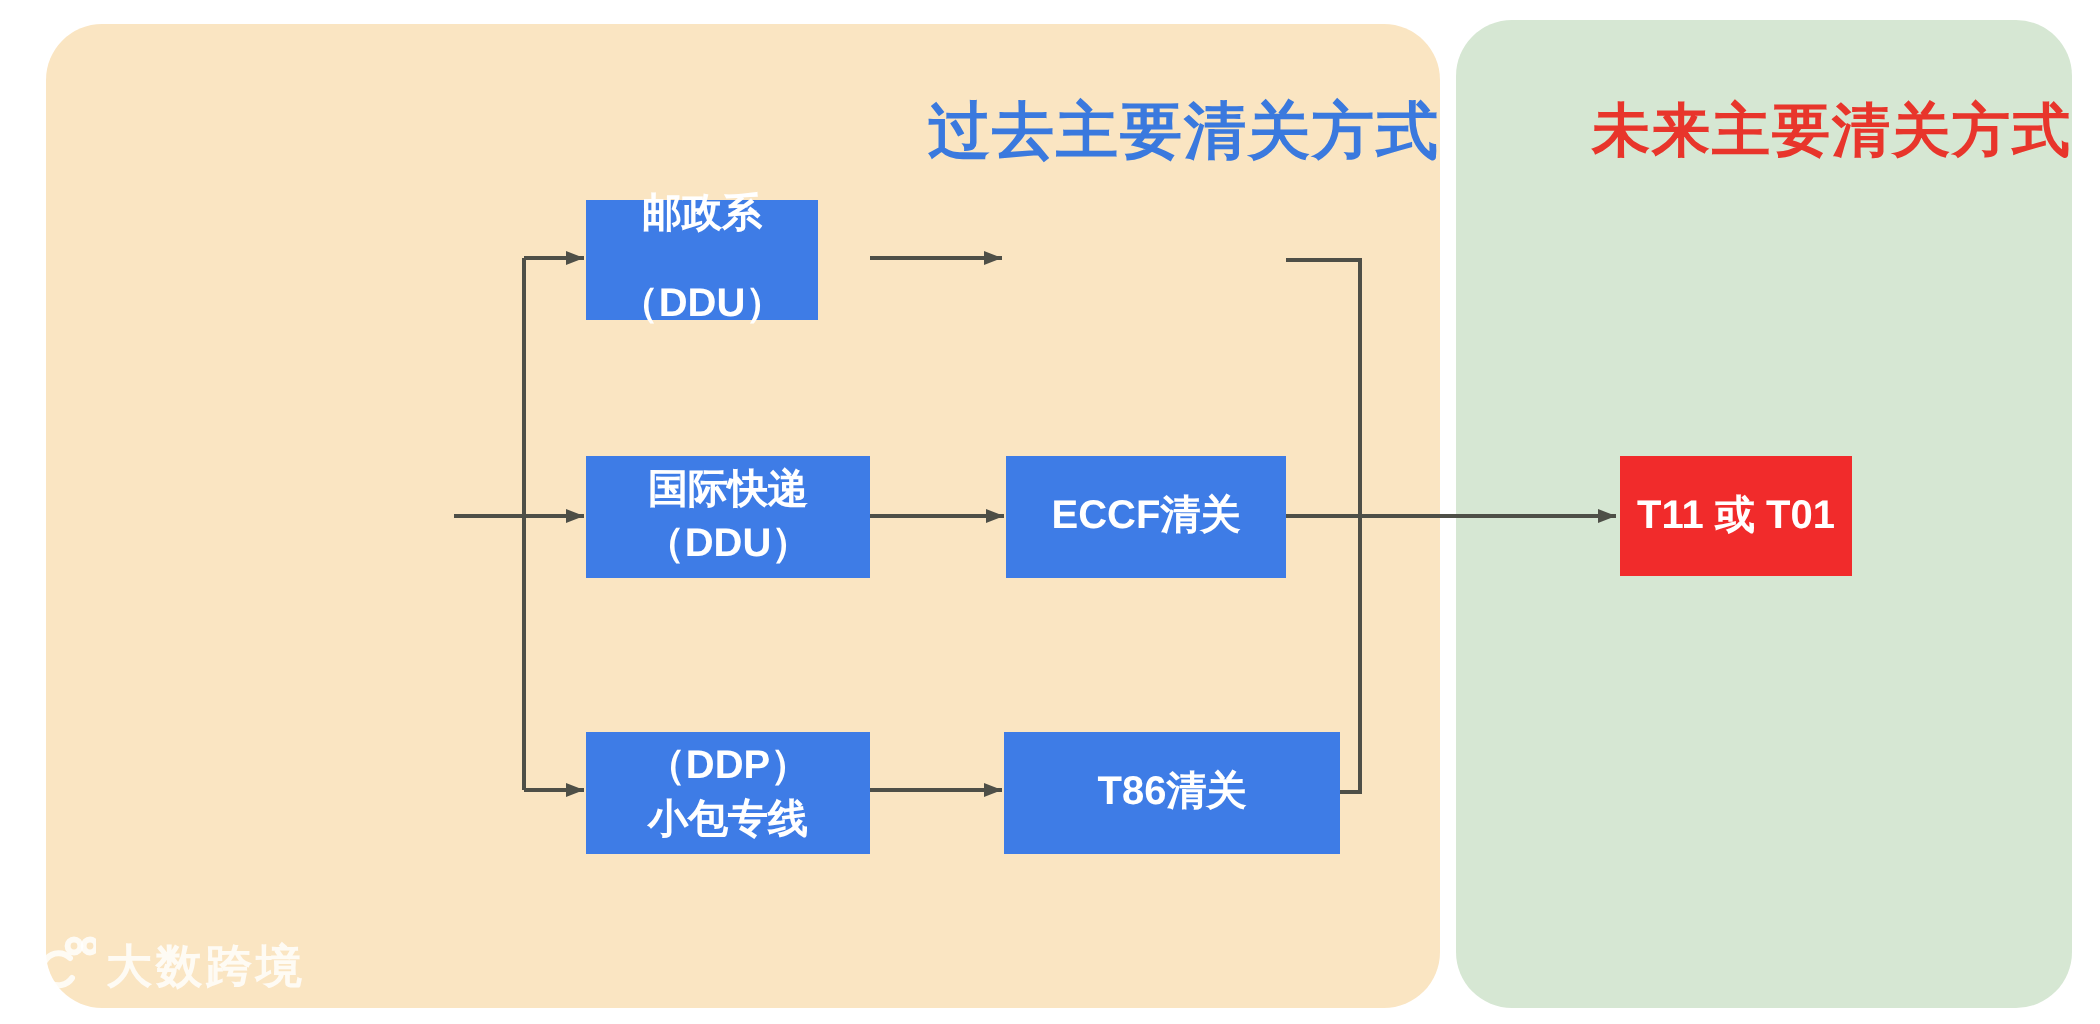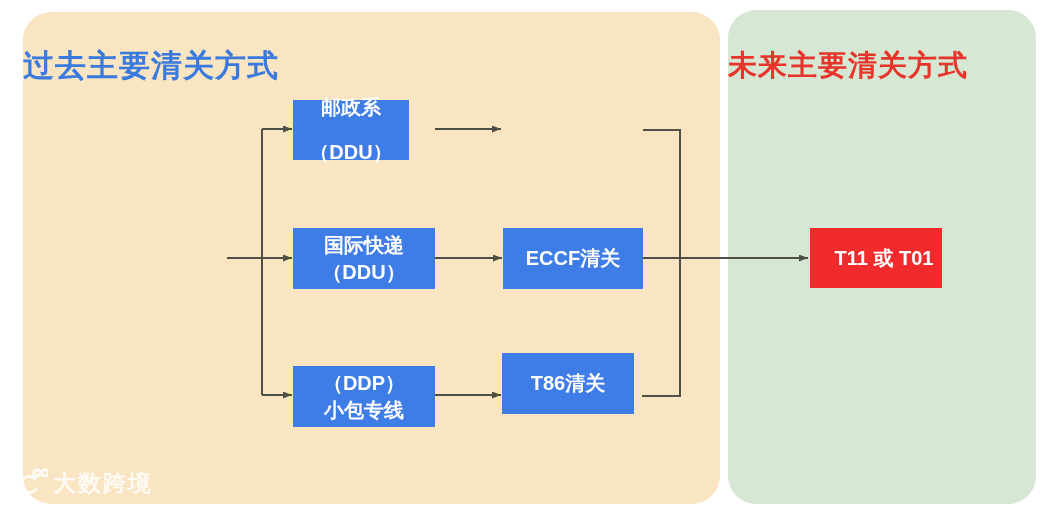--- a/index.html
+++ b/index.html
@@ -3,37 +3,37 @@
 <meta charset="utf-8">
 <style>
   html,body{margin:0;padding:0;background:#ffffff;}
   body{font-family:"Liberation Sans","DejaVu Sans",sans-serif;}
   .canvas{position:relative;width:1050px;height:512px;background:#ffffff;overflow:hidden;}
 
   .panel{position:absolute;border-radius:28px;}
   .panel-past{left:23px;top:12px;width:697px;height:492px;background:#FAE5C2;}
   .panel-future{left:728px;top:10px;width:308px;height:494px;background:#D6E7D3;}
 
-  .panel-title{position:absolute;width:100%;text-align:left;font-weight:bold;letter-spacing:1px;}
+  .panel-title{position:absolute;width:100%;text-align:right;font-weight:bold;letter-spacing:1px;}
   .title-past{top:33px;font-size:31px;color:#3A79DE;}
   .title-future{top:36px;font-size:29px;color:#E8352B;}
 
   .node{position:absolute;display:flex;flex-direction:column;align-items:center;justify-content:center;
         color:#ffffff;font-weight:bold;font-size:20px;line-height:27px;text-align:center;}
   .node-blue{background:#3E7CE6;}
   .node-red{background:#F12B2B;}
 
   .n-direct{left:88px;top:228px;width:139px;height:61px;}
   .n-postal-sys{left:293px;top:100px;width:116px;height:60px;gap:18px;}
   .n-postal-clear{left:502px;top:100px;width:141px;height:60px;}
   .n-intl{left:293px;top:228px;width:142px;height:61px;}
   .n-eccf{left:503px;top:228px;width:140px;height:61px;}
   .n-packet{left:293px;top:366px;width:142px;height:61px;}
-  .n-t86{left:502px;top:353px;width:132px;height:61px;}
-  .n-t11{left:810px;top:228px;width:116px;height:60px;padding-left:16px;}
+  .n-t86{left:502px;top:366px;width:168px;height:61px;}
+  .n-t11{left:810px;top:228px;width:116px;height:60px;}
 
   .connectors{position:absolute;left:0;top:0;pointer-events:none;}
 
   .watermark{position:absolute;left:8px;top:466px;display:flex;align-items:center;gap:5px;
              color:rgba(255,255,255,0.82);text-align:right;}
   .wm-text{font-size:23px;font-weight:bold;letter-spacing:2px;}
 </style>
 </head>
 <body>
 

